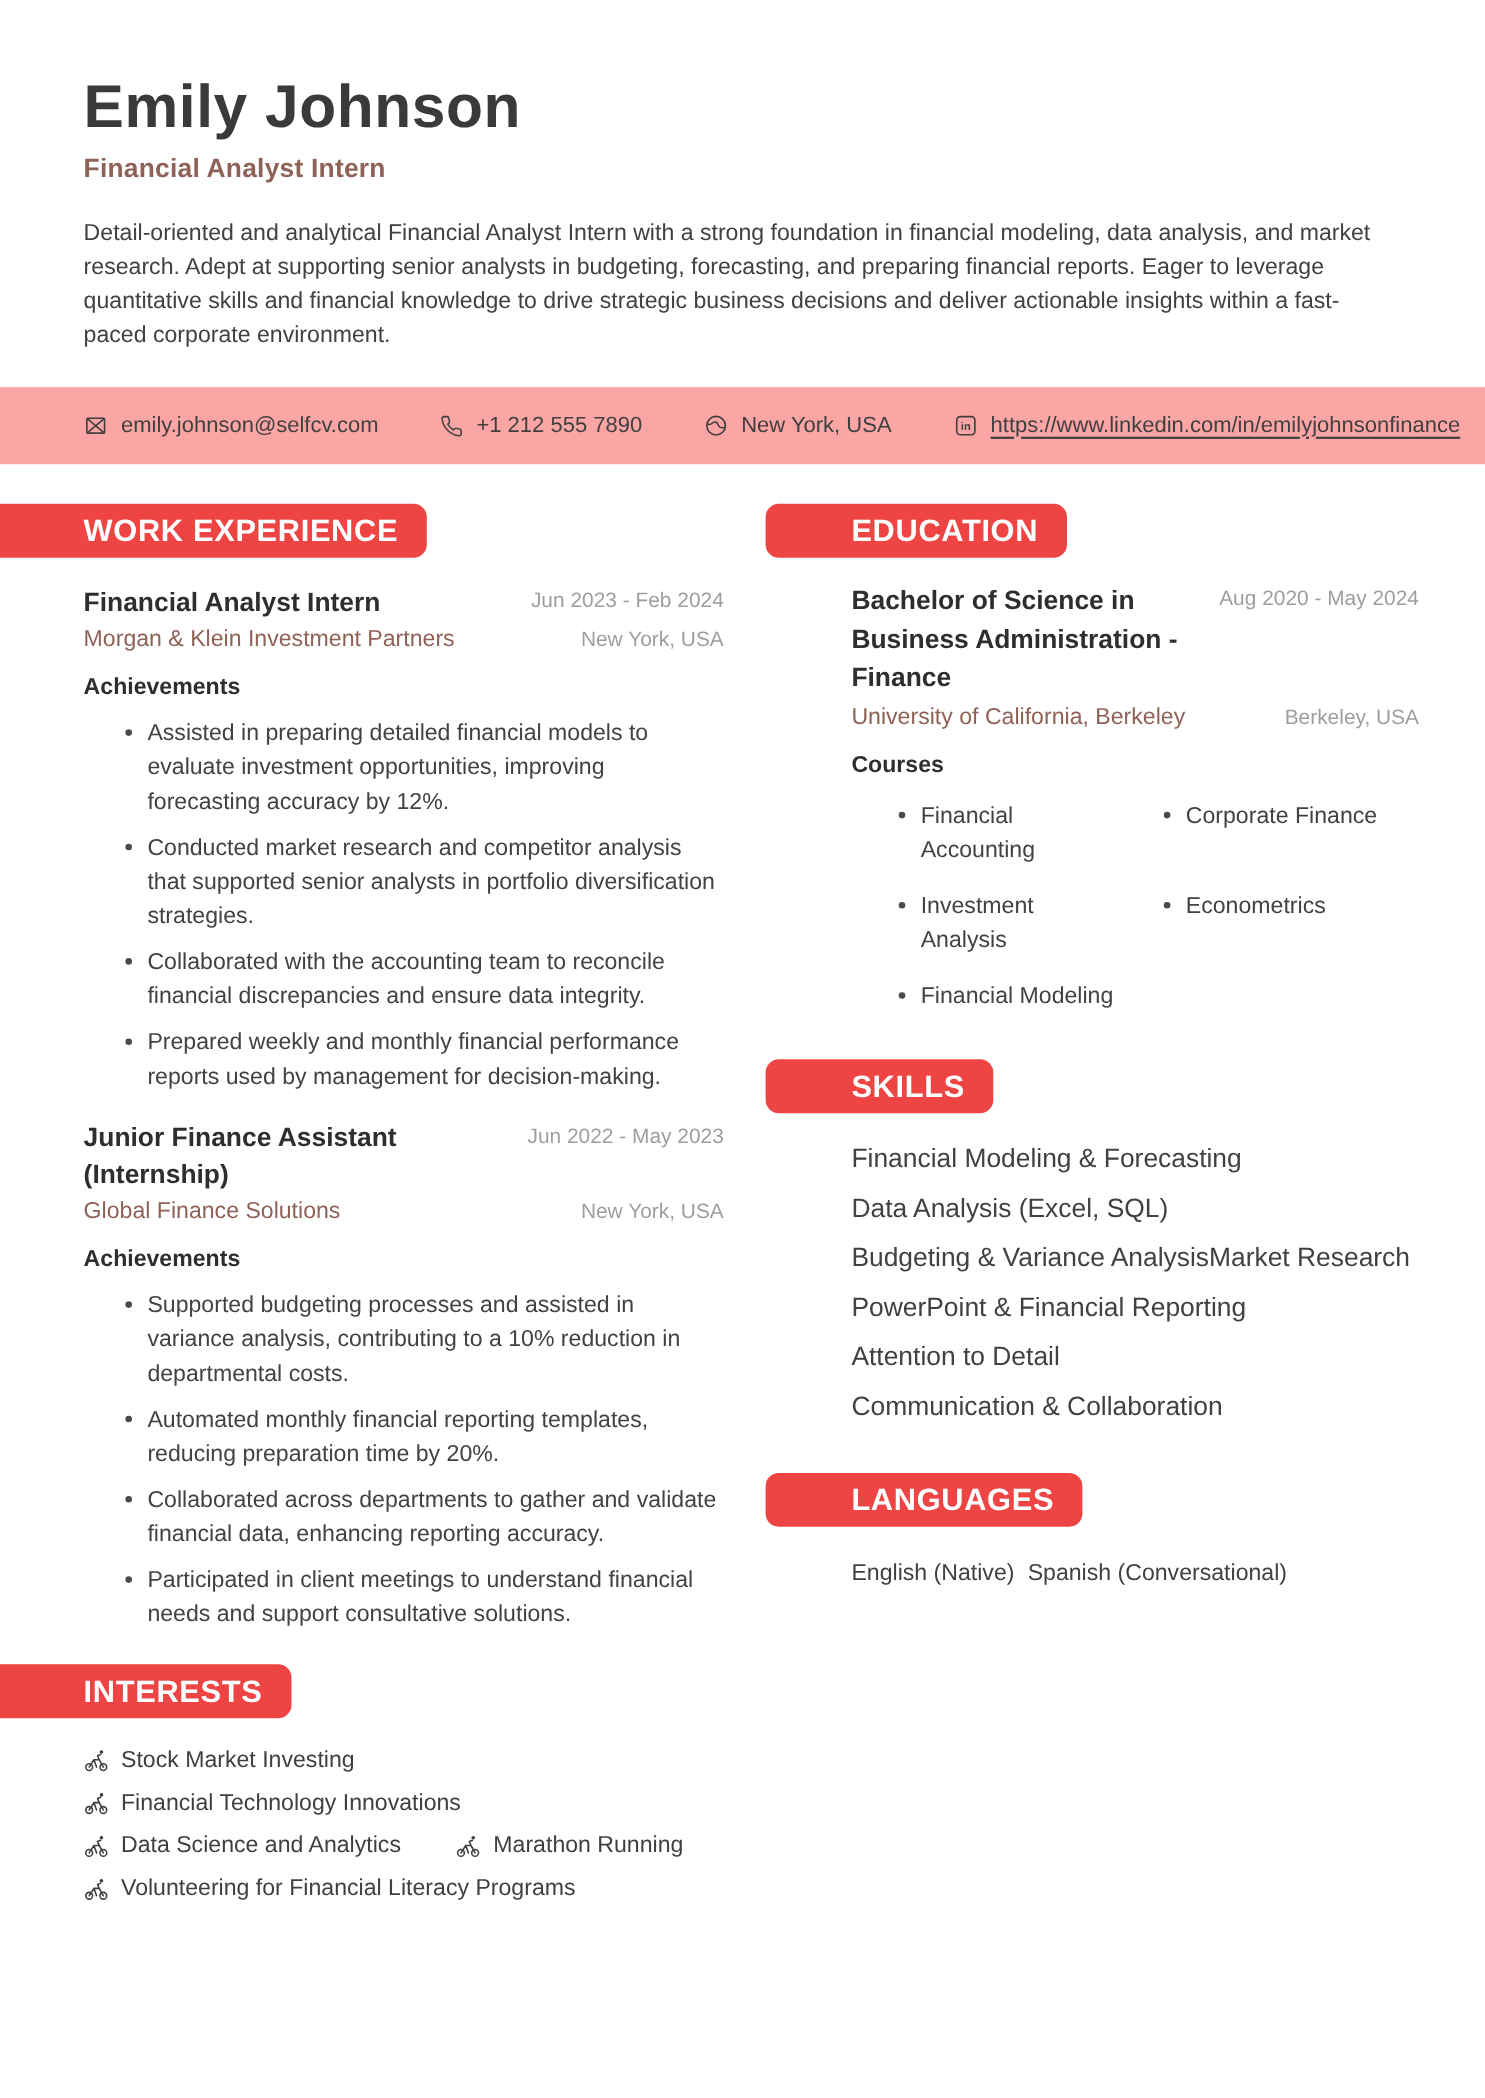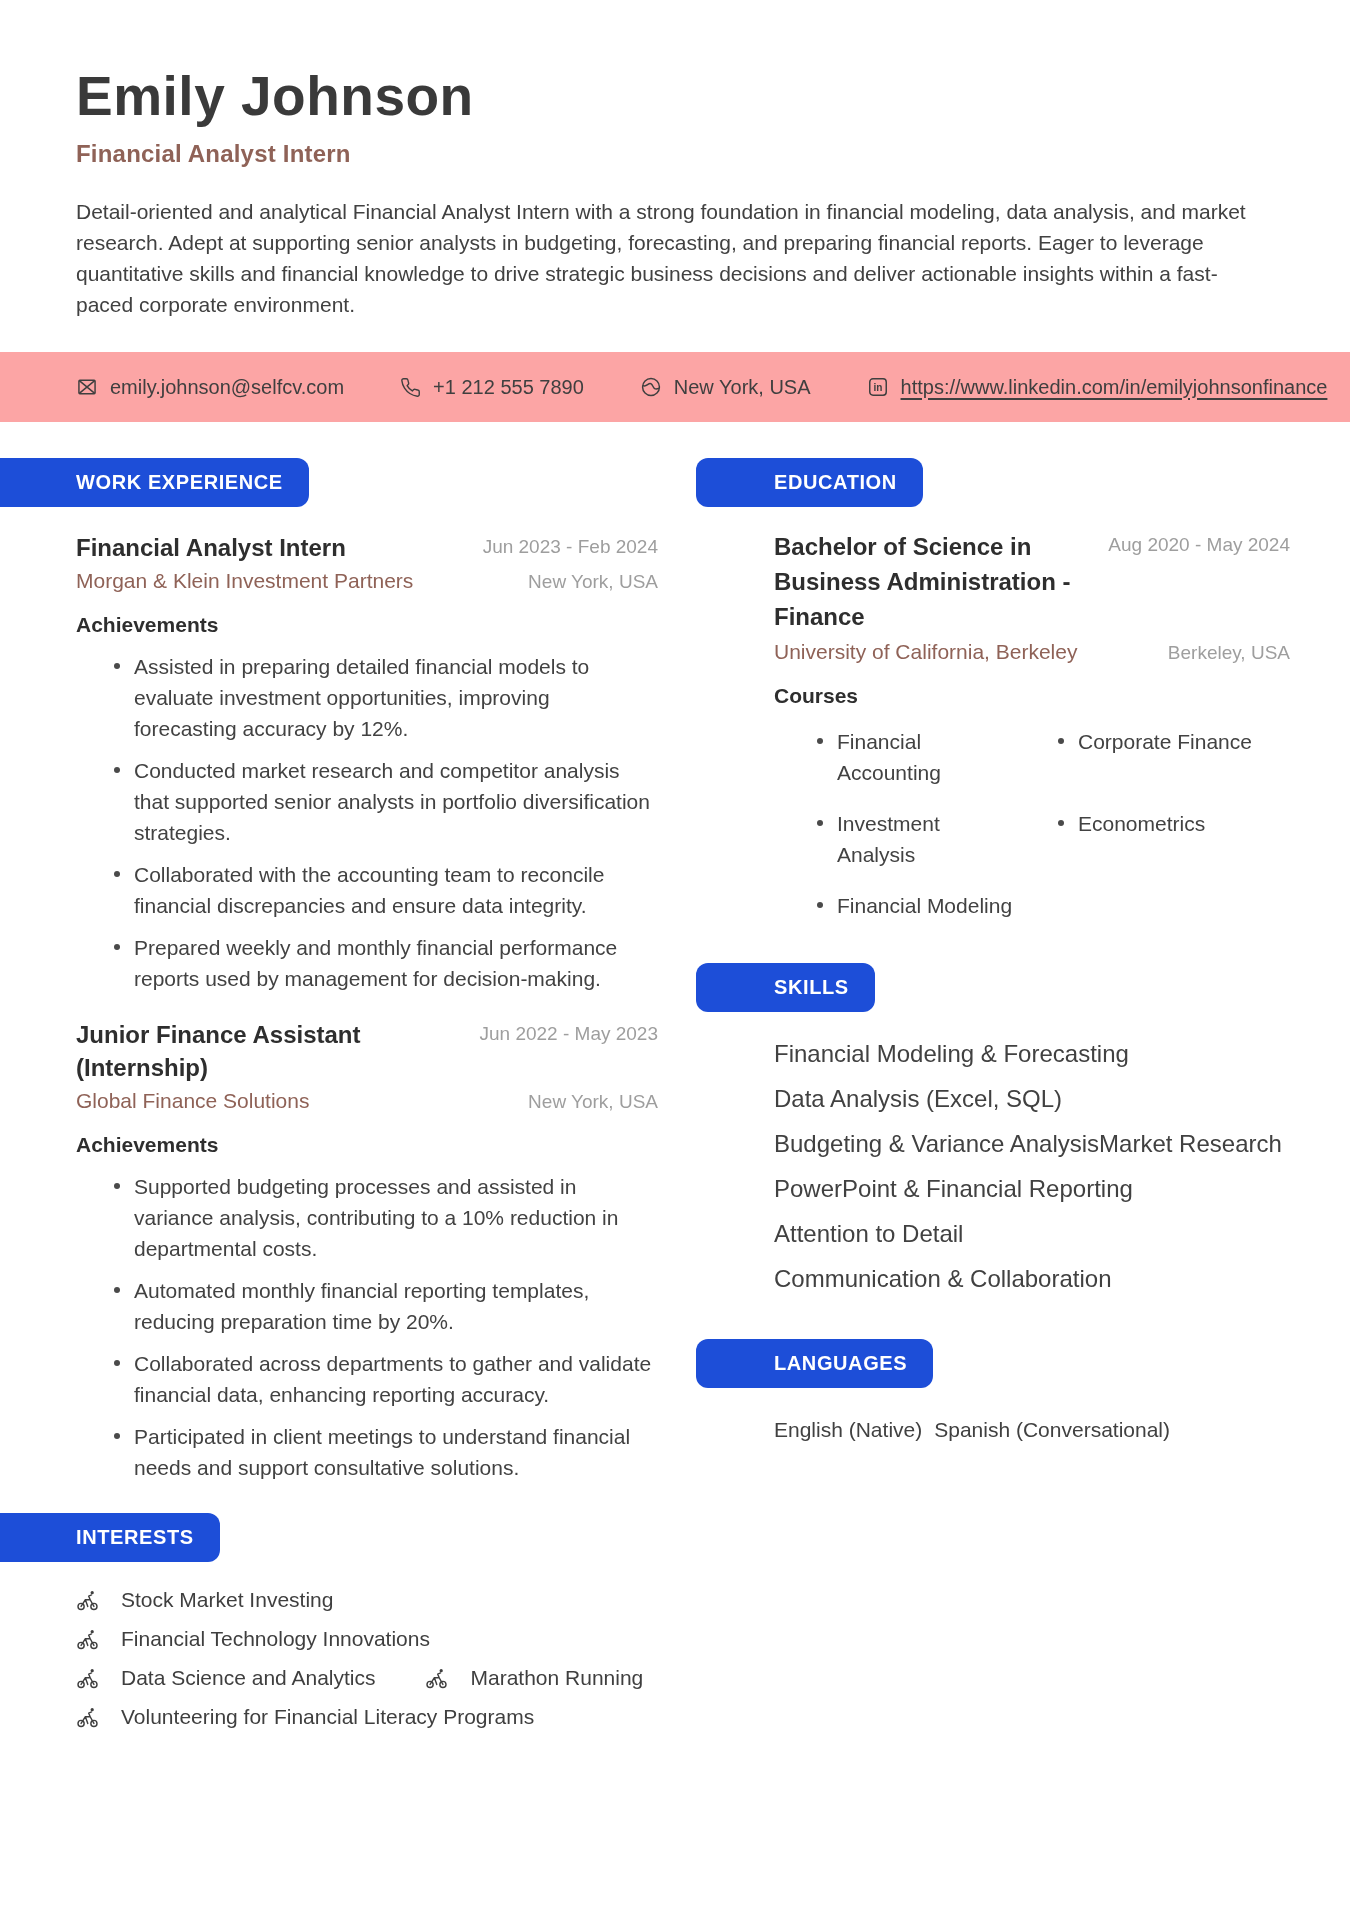--- a/index.html
+++ b/index.html
@@ -17,21 +17,21 @@
   .contact-bar { margin-top:32px; background:#fca5a5; height:70px; display:flex; align-items:center;
                  padding:0 30px 0 76px; gap:56px; }
   .contact-item { display:flex; align-items:center; gap:12px; font-size:20px; color:#3F3F3F; white-space:nowrap; }
   .contact-item svg { display:block; }
   .link { color:#3F3F3F; text-decoration:underline; text-underline-offset:4px; cursor:pointer; }
   
   .main { display:flex; align-items:flex-start; margin-top:36px; }
   .col-left  { width:658px; flex:none; }
   .col-right { width:596px; flex:none; margin-left:38px; }
   
-  .banner { background:#1d4ed8; color:#fff; font-size:20px; font-weight:800; letter-spacing:0.6px;
+  .banner { background:#ef4444; color:#fff; font-size:28px; font-weight:800; letter-spacing:0.6px;
             height:49px; display:inline-flex; align-items:center; white-space:nowrap; }
   .banner.flush { border-radius:0 12px 12px 0; padding:0 26px 0 76px; }
   .banner.pill  { border-radius:12px; padding:0 26px 0 78px; }
   
   .left-content { padding-left:76px; }
   .job { margin-top:24px; }
   .row-between { display:flex; justify-content:space-between; align-items:flex-start; }
   .job-title { font-size:24px; font-weight:700; color:#2E2E2E; line-height:33px; max-width:336px; }
   .muted { font-size:19px; color:#9E9E9E; white-space:nowrap; }
   .date-pad { padding-top:5px; }
@@ -57,21 +57,21 @@
   .skills-list { margin-top:28px; }
   .skill-line { font-size:24px; color:#414141; margin-bottom:17px; }
   .skill-extra { }
   
   .section-langs { margin-top:46px; }
   .langs-row { margin-top:30px; display:flex; gap:12px; font-size:21px; color:#414141; }
   
   .section-interests { margin-top:30px; }
   .interests-list { margin-top:26px; padding-left:76px; }
   .interest-row { display:flex; align-items:center; margin-bottom:15px; }
-  .interest-item { display:flex; align-items:center; gap:22px; font-size:21px; color:#3F3F3F; white-space:nowrap; }
+  .interest-item { display:flex; align-items:center; gap:11px; font-size:21px; color:#3F3F3F; white-space:nowrap; }
   .interest-item + .interest-item { margin-left:50px; }
   .interest-item svg { display:block; }
 </style>
 </head>
 <body>
 
 <div class="page">
 
   <div class="header">
     <h1 class="name">Emily Johnson</h1>

